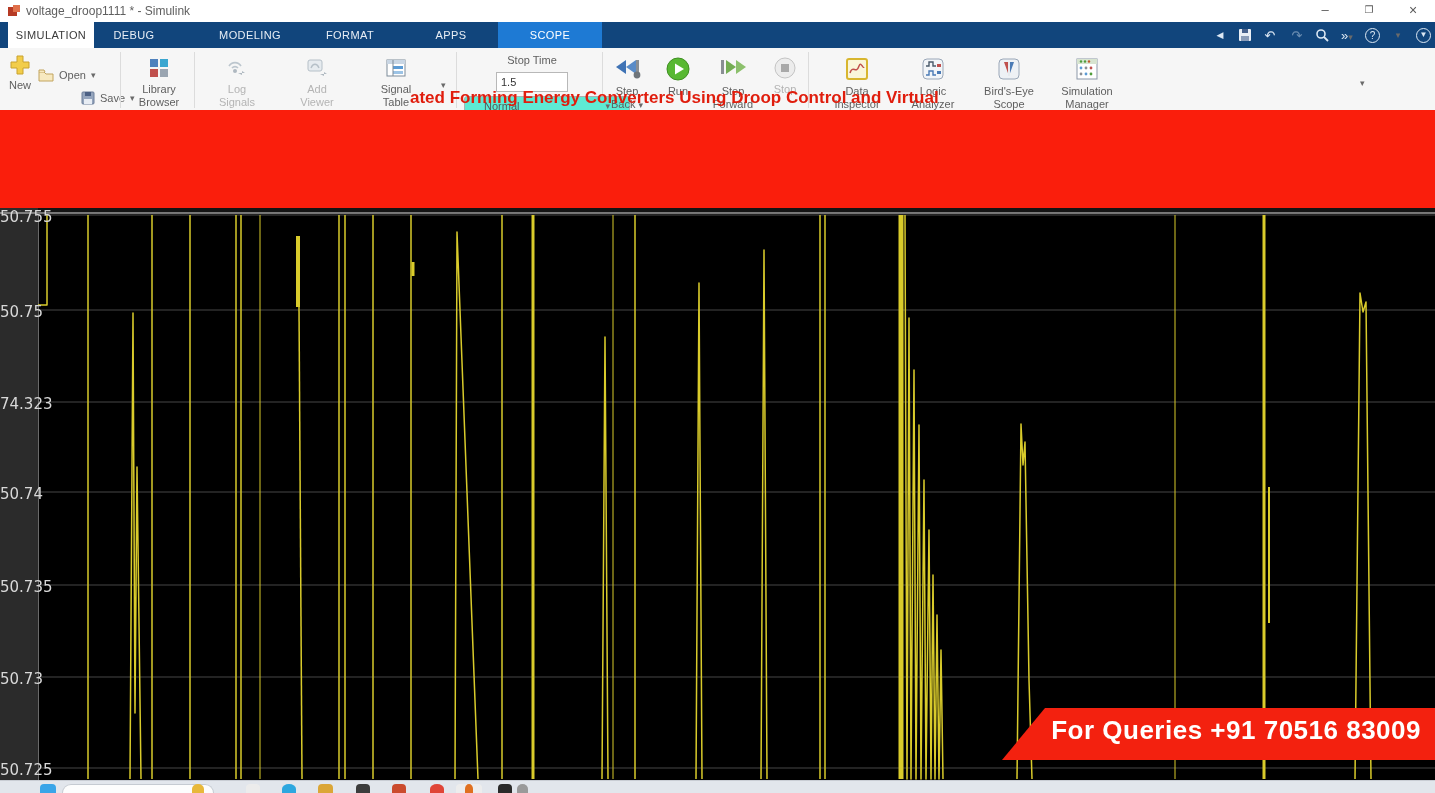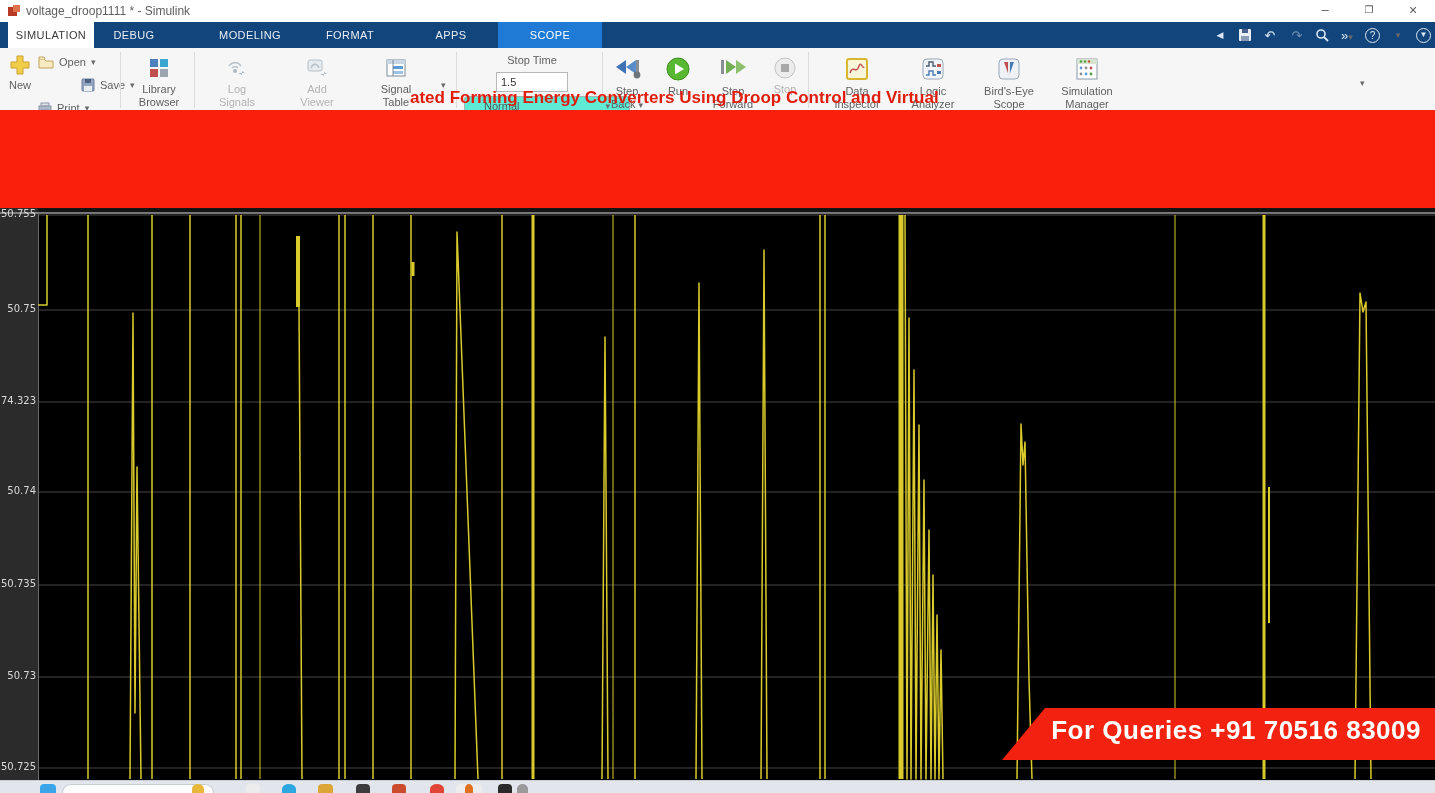--- a/index.html
+++ b/index.html
@@ -40,22 +40,22 @@
   #banner-bottom{left:998px;top:708px;width:437px;height:52px;z-index:6;
      clip-path:polygon(47px 0,100% 0,100% 100%,4px 100%);color:#fff;text-align:right;
      font-weight:bold;}
   #banner-line1{margin:7px 14px 0 0;font-size:26px;letter-spacing:.5px;}
   #banner-line2{margin:3px 14px 0 0;font-size:26px;letter-spacing:.5px;}
   
   #scope{top:206px;left:0;width:1435px;height:574px;background:#000;}
   #scope-label-strip{left:0;top:0;width:38px;height:574px;background:#2b2b2b;}
   #scope-topgap{left:0;top:0;width:1435px;height:7px;background:#141414;}
   #scope-svg{left:0;top:0;width:1435px;height:574px;z-index:1;}
-  .ytick{position:absolute;width:36px;text-align:right;font-family:"DejaVu Sans",sans-serif;
-     font-size:10px;color:#d8d8d8;z-index:2;}
+  .ytick{position:absolute;width:36px;font-family:"DejaVu Sans",sans-serif;
+     font-size:15px;color:#d8d8d8;z-index:2;}
   
   #taskbar{top:780px;left:0;right:0;height:13px;background:#e2e6ec;z-index:4;border-top:1px solid #c9cdd4;}
   .tb-ico{position:absolute;top:3px;height:10px;border-radius:4px 4px 0 0;}
 </style>
 </head>
 <body>
 
 <div id="titlebar" class="abs">
   <svg id="app-icon" class="abs" viewBox="0 0 14 14">
     <rect x="1" y="3" width="9" height="9" fill="#b63a24"></rect>
@@ -97,21 +97,21 @@
 
 <div id="toolbar" class="abs">
 
   <div class="tool abs" style="left:4px;top:6px;width:32px;">
     <svg width="22" height="22" viewBox="0 0 22 22">
       <path d="M8 2h6v6h6v6h-6v6H8v-6H2V8h6z" fill="#f2cd4a" stroke="#c9a22e" stroke-width="1"></path>
     </svg>
     <div class="lbl">New</div>
   </div>
 
-  <div class="abs" style="left:38px;top:4px;">
+  <div class="abs" style="left:38px;top:17px;">
     <div class="filerow">
       <svg width="16" height="13" viewBox="0 0 16 13">
         <path d="M1 3h5l2 2h7v7H1z" fill="#f7e9c0" stroke="#c2a45e"></path>
         <path d="M1 3V1h5l1 2" fill="#f7e9c0" stroke="#c2a45e"></path>
       </svg>
       <span>Open</span>
       <span class="caret">▾</span>
     </div>
     <div class="filerow" style="margin-top:3px;padding-left:43px;">
       <svg width="14" height="14" viewBox="0 0 14 14">

